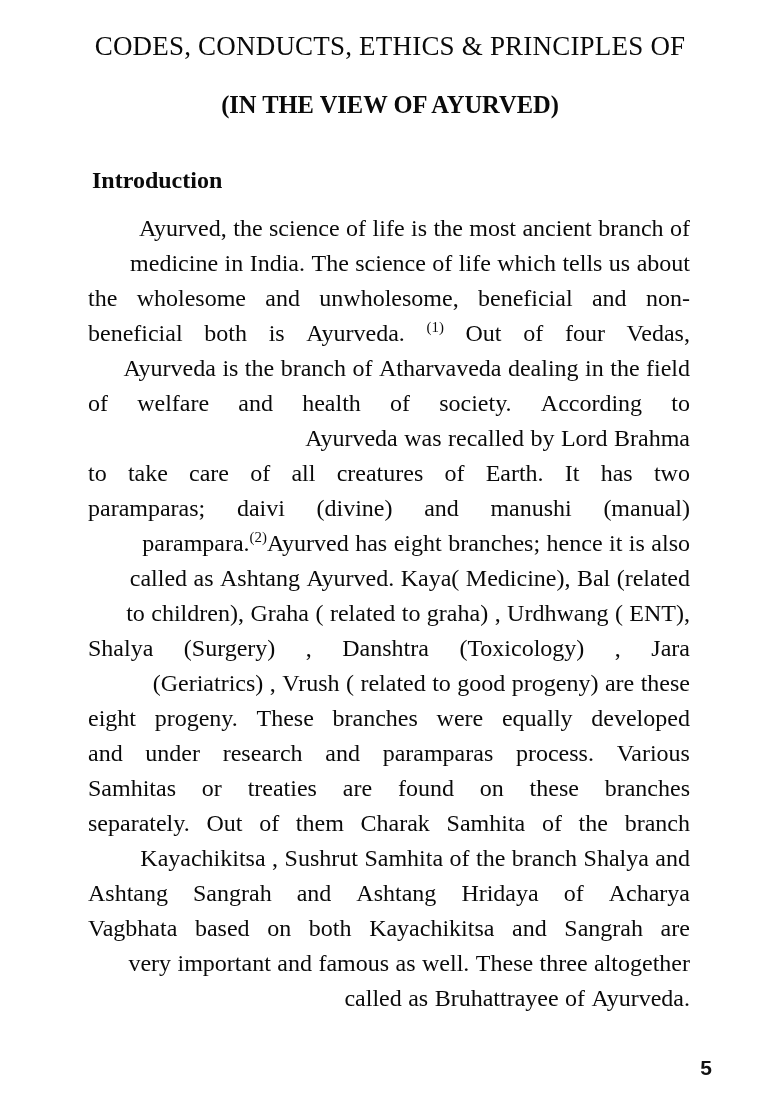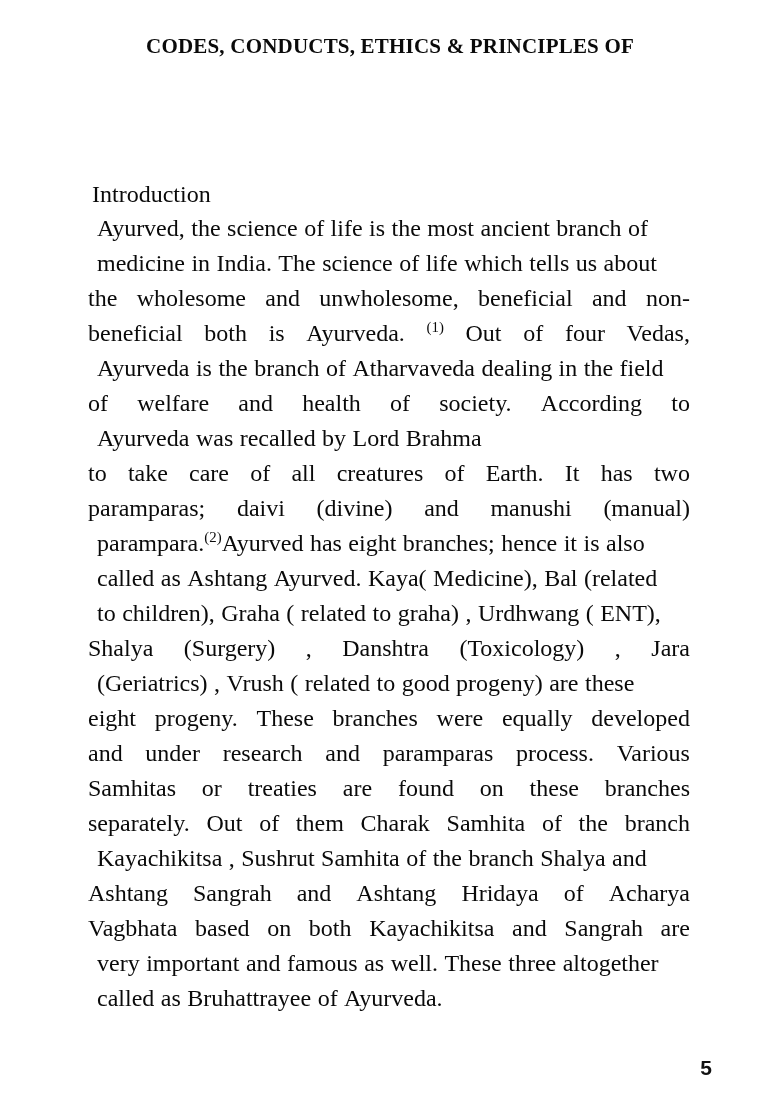--- a/index.html
+++ b/index.html
@@ -19,40 +19,40 @@
 
   
   .title-block {
     position: absolute;
     left: 88px;
     top: 28px;
     width: 604px;
     text-align: center;
   }
   .title-line {
-    font-weight: bold;
-    font-size: 21px;
+    font-weight: normal;
+    font-size: 27px;
     line-height: 37px;
     letter-spacing: 0.2px;
     white-space: nowrap;
   }
   .subtitle-line {
     font-weight: bold;
     font-size: 24.5px;
     line-height: 37px;
     margin-top: 21px;
     white-space: nowrap;
   }
 
   
   .section-heading {
     position: absolute;
     left: 92px;
-    top: 178px;
-    font-weight: normal;
+    top: 164px;
+    font-weight: bold;
     font-size: 24px;
     line-height: 32px;
   }
 
   
   .body-block {
     position: absolute;
     left: 88px;
     top: 215px;
     width: 602px;
@@ -63,22 +63,21 @@
     align-items: baseline;
     font-size: 24px;
     white-space: pre;
   }
   
   .ln.just {
     justify-content: space-between;
   }
   
   .ln.flush {
-    justify-content: flex-start;
-    margin-left: 9px;
+    justify-content: flex-end;
   }
   .ln.flush > .w + .w {
     margin-left: 0.27em;
   }
   .w {
     display: inline-block;
   }
   sup {
     font-size: 0.62em;
     vertical-align: super;
@@ -96,20 +95,21 @@
     color: #111111;
   }
 </style>
 </head>
 <body>
 
 <div class="page">
 
   <div class="title-block">
     <div class="title-line">CODES, CONDUCTS, ETHICS &amp; PRINCIPLES OF</div>
+    <div class="subtitle-line">(IN THE VIEW OF AYURVED)</div>
   </div>
 
   <div class="section-heading">Introduction</div>
 
   <div class="body-block">
       <div class="ln flush"><span class="w">Ayurved,</span><span class="w">the</span><span class="w">science</span><span class="w">of</span><span class="w">life</span><span class="w">is</span><span class="w">the</span><span class="w">most</span><span class="w">ancient</span><span class="w">branch</span><span class="w">of</span></div>
       <div class="ln flush"><span class="w">medicine</span><span class="w">in</span><span class="w">India.</span><span class="w">The</span><span class="w">science</span><span class="w">of</span><span class="w">life</span><span class="w">which</span><span class="w">tells</span><span class="w">us</span><span class="w">about</span></div>
       <div class="ln just"><span class="w">the</span><span class="w">wholesome</span><span class="w">and</span><span class="w">unwholesome,</span><span class="w">beneficial</span><span class="w">and</span><span class="w">non-</span></div>
       <div class="ln just"><span class="w">beneficial</span><span class="w">both</span><span class="w">is</span><span class="w">Ayurveda.</span><span class="w"><sup>(1)</sup></span><span class="w">Out</span><span class="w">of</span><span class="w">four</span><span class="w">Vedas,</span></div>
       <div class="ln flush"><span class="w">Ayurveda</span><span class="w">is</span><span class="w">the</span><span class="w">branch</span><span class="w">of</span><span class="w">Atharvaveda</span><span class="w">dealing</span><span class="w">in</span><span class="w">the</span><span class="w">field</span></div>

